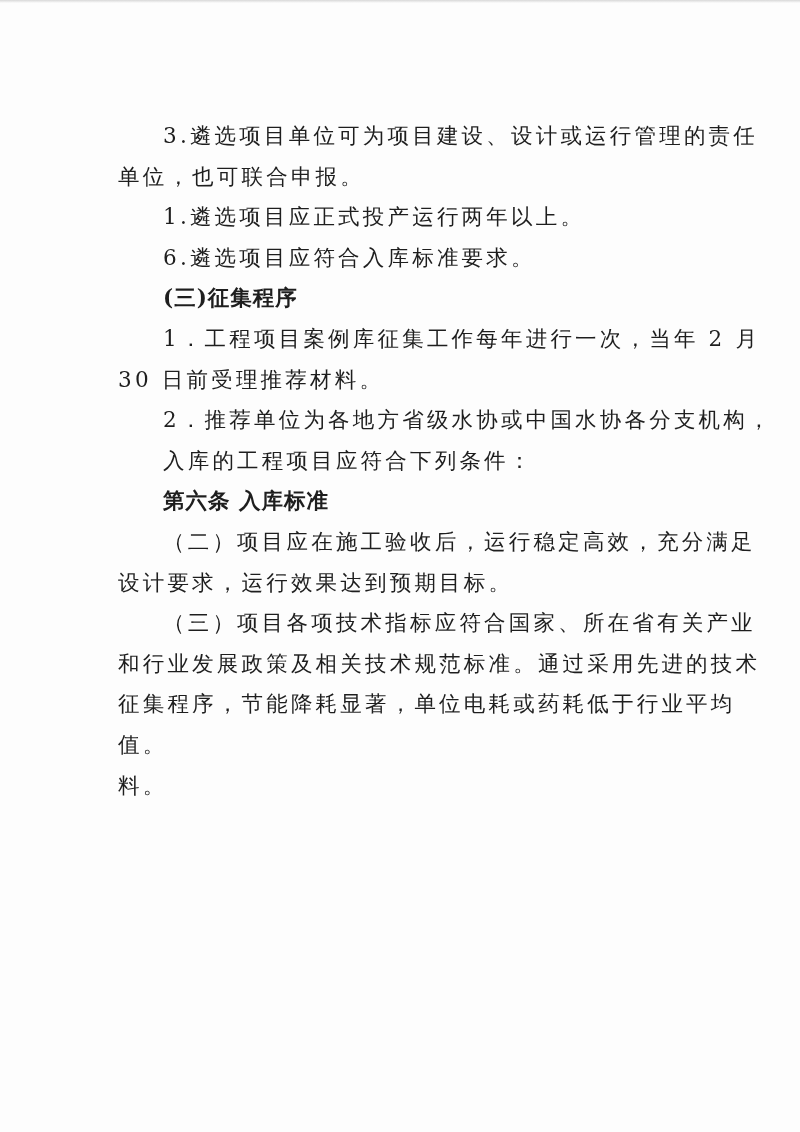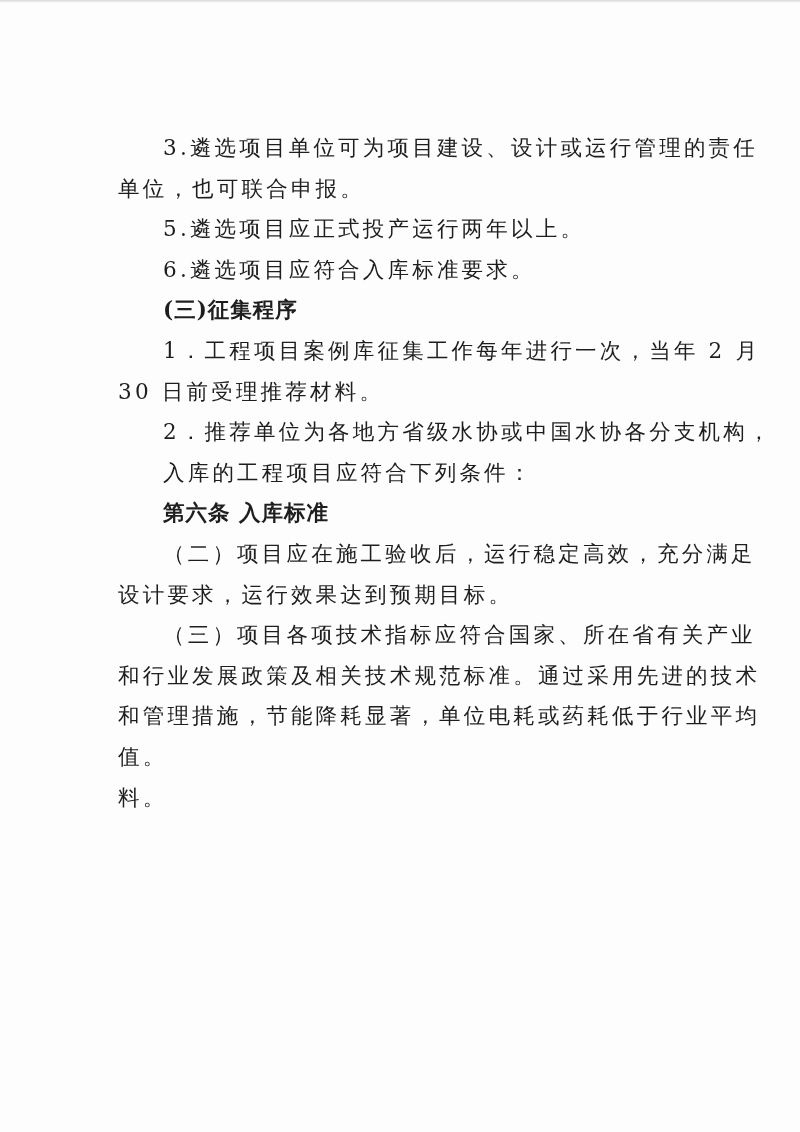--- a/index.html
+++ b/index.html
@@ -7,21 +7,21 @@
     width: 800px; height: 1132px; background: #fdfdfd; overflow: hidden;
     position: relative;
     font-family: "DejaVu Serif", "Liberation Serif", serif;
     color: #1e1e1e;
   }
   .topline {
     position: absolute; left: 0; top: 0; width: 800px; height: 3px;
     background: linear-gradient(#d8d8d8, #fdfdfd);
   }
   .page {
-    position: absolute; left: 118px; top: 128px; width: 580px;
+    position: absolute; left: 118px; top: 116px; width: 580px;
   }
   .line {
     height: 40.6px; line-height: 40.6px; font-size: 21.5px;
     white-space: nowrap; letter-spacing: 3.2px;
   }
   .indent { padding-left: 45px; }
   .heading { font-weight: bold; letter-spacing: 1px; }
 </style>
 </head>
 <body>
@@ -29,21 +29,21 @@
 <div class="topline"></div>
 
 <div class="page">
 
   <div>
     <div class="line indent">3.遴选项目单位可为项目建设、设计或运行管理的责任</div>
     <div class="line">单位，也可联合申报。</div>
   </div>
 
   <div>
-    <div class="line indent">5.遴选项目应正式投产运行两年以上。</div>
+    <div class="line indent">1.遴选项目应正式投产运行两年以上。</div>
   </div>
 
 
   <div>
     <div class="line indent">6.遴选项目应符合入库标准要求。</div>
   </div>
 
   <div>
     <div class="line indent heading">(三)征集程序</div>
   </div>
@@ -67,21 +67,21 @@
 
 
   <div>
     <div class="line indent">（二）项目应在施工验收后，运行稳定高效，充分满足</div>
     <div class="line">设计要求，运行效果达到预期目标。</div>
   </div>
 
   <div>
     <div class="line indent">（三）项目各项技术指标应符合国家、所在省有关产业</div>
     <div class="line">和行业发展政策及相关技术规范标准。通过采用先进的技术</div>
-    <div class="line">和管理措施，节能降耗显著，单位电耗或药耗低于行业平均</div>
+    <div class="line">征集程序，节能降耗显著，单位电耗或药耗低于行业平均</div>
     <div class="line">值。</div>
   </div>
 
   <div>
     <div class="line">料。</div>
   </div>
 
 </div>
 
 </body></html>

